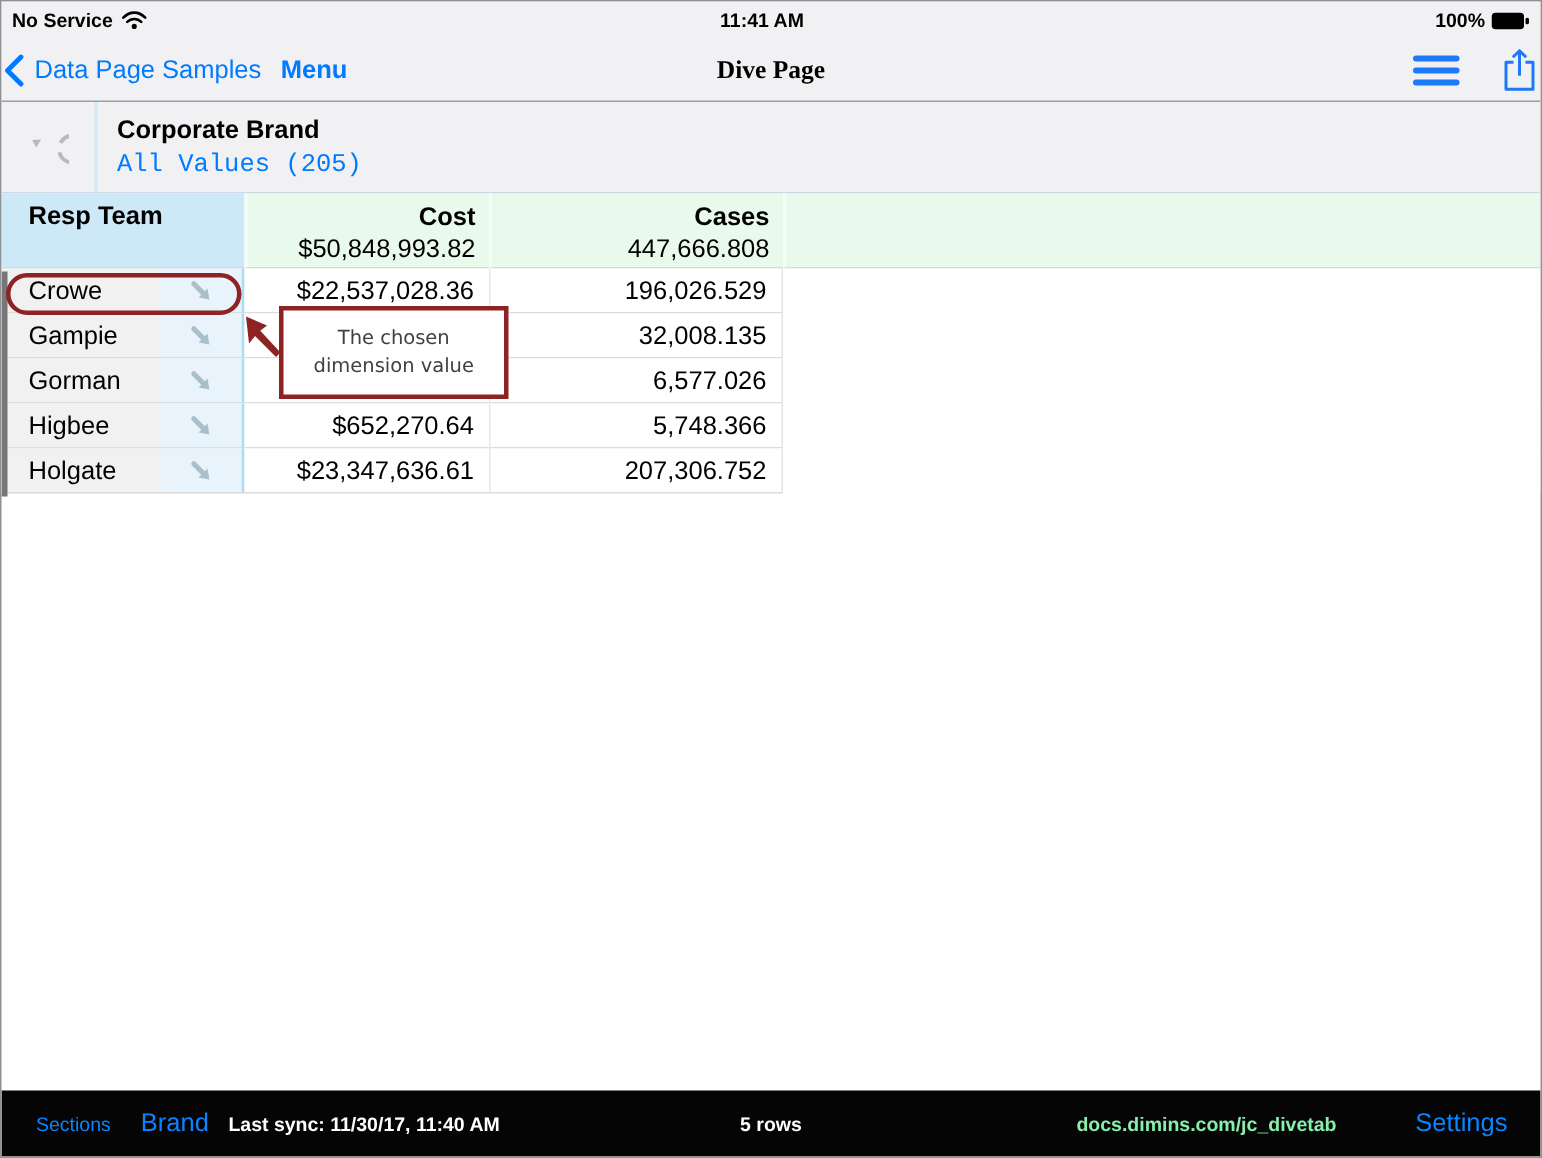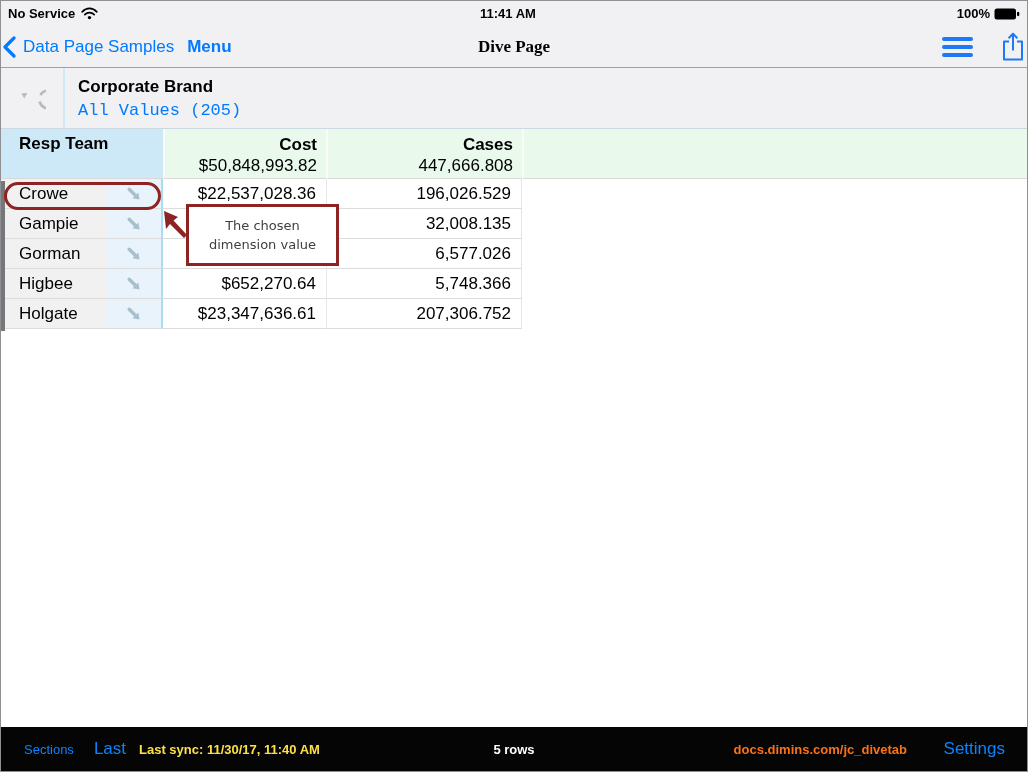--- a/index.html
+++ b/index.html
@@ -69,23 +69,23 @@
   }
   .callout-arrow { position: absolute; left: 150px; top: 202px; pointer-events: none; }
 
   
   .bottombar {
     position: absolute; left: 0; right: 0; bottom: 0; height: 44px; background: #050505;
     display: flex; align-items: center; padding: 0 23px; color: #fff;
   }
   .bb-sections { color: #0a84ff; font-size: 13px; }
   .bb-sync { color: #0a84ff; font-size: 17px; margin-left: 20px; }
-  .bb-lastsync { color: #fde047; font-size: 13px; font-weight: 700; margin-left: 13px; }
+  .bb-lastsync { color: #ffffff; font-size: 13px; font-weight: 700; margin-left: 13px; }
   .bb-rows { position: absolute; left: 0; right: 0; text-align: center; font-size: 13px; font-weight: 700; color: #fff; pointer-events: none; }
-  .bb-link { position: absolute; right: 120px; color: #f97316; font-size: 13px; font-weight: 700; }
+  .bb-link { position: absolute; right: 136px; color: #86efac; font-size: 13px; font-weight: 700; }
   .bb-settings { position: absolute; right: 22px; color: #0a84ff; font-size: 17px; }
 </style>
 </head>
 <body>
 
 <div class="screen">
 
   <div class="statusbar">
     <div class="sb-left">
       <span>No Service</span>
@@ -234,20 +234,20 @@
   <svg class="callout-arrow" width="40" height="40" viewBox="0 0 40 40">
     <polygon points="13,8 27,14 22.5,17.5 36,32 33,35 19,21 15,26" fill="#8e2323"></polygon>
   </svg>
   <div class="callout">
     <div>The chosen</div>
     <div>dimension value</div>
   </div>
 
   <div class="bottombar">
     <span class="bb-sections">Sections</span>
-    <span class="bb-sync">Last</span>
+    <span class="bb-sync">Brand</span>
     <span class="bb-lastsync">Last sync: 11/30/17, 11:40 AM</span>
     <span class="bb-rows">5 rows</span>
     <span class="bb-link">docs.dimins.com/jc_divetab</span>
     <span class="bb-settings">Settings</span>
   </div>
 
 </div>
 
 </body></html>

